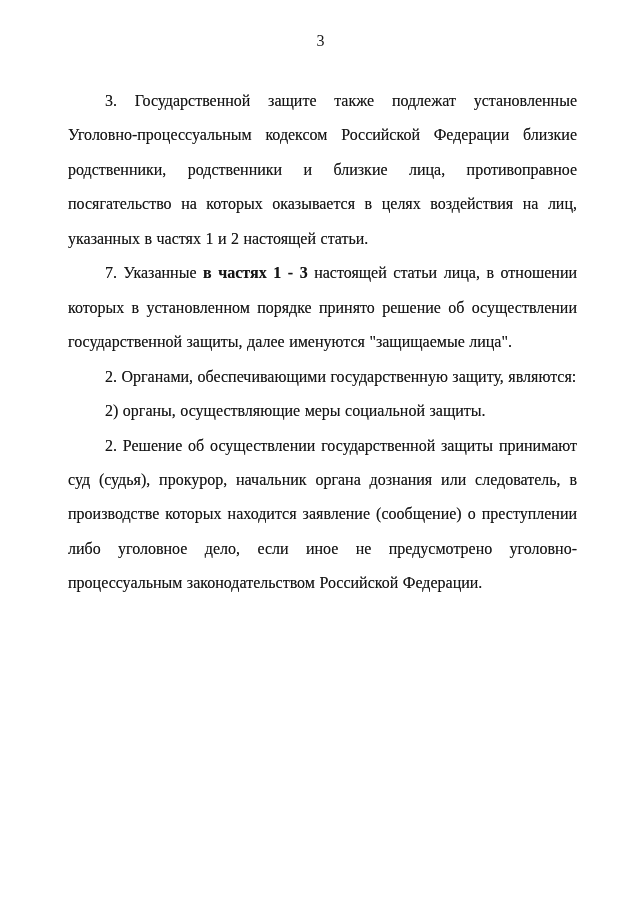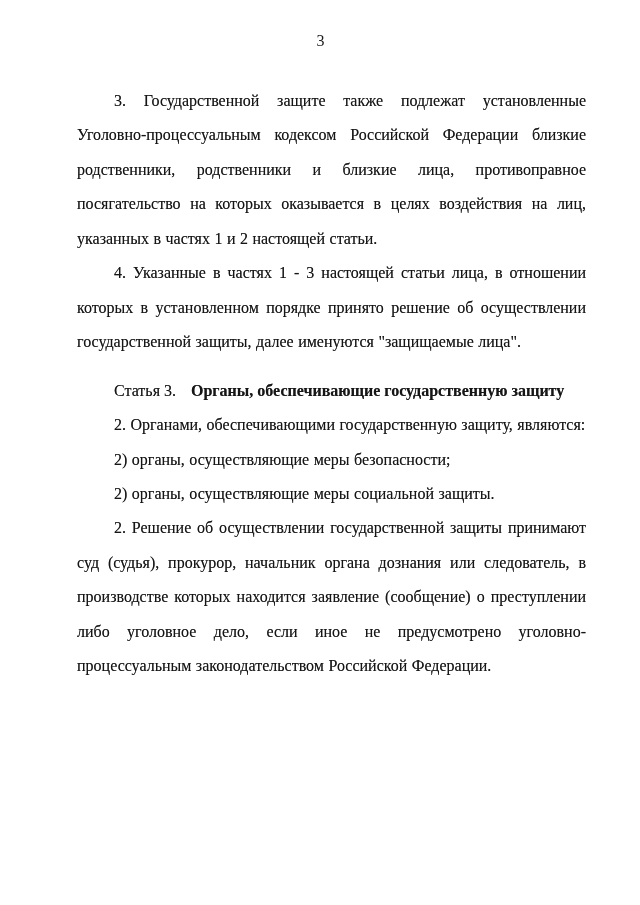--- a/index.html
+++ b/index.html
@@ -22,21 +22,21 @@
     left: 66px;
     width: 509px;
     text-align: center;
     font-size: 16px;
     line-height: 20px;
     color: #1b1b1b;
   }
   .text-block {
     position: absolute;
     top: 84px;
-    left: 77px;
+    left: 68px;
     width: 509px;
   }
   .para {
     margin: 0;
     font-size: 16px;
     line-height: 34.45px;
     text-align: justify;
     text-indent: 37px;
     word-spacing: 0.5px;
     text-shadow: 0 0 0.5px rgba(20,20,20,0.55);
@@ -51,41 +51,39 @@
     text-indent: 37px;
     text-align: left;
     white-space: nowrap;
     text-shadow: 0 0 0.5px rgba(20,20,20,0.55);
   }
   .article-heading .article-title {
     font-weight: 700;
     margin-left: 15px;
   }
   .bold-inline {
-    font-weight: 400;
+    font-weight: 700;
   }
 </style>
 </head>
 <body>
 
 <div class="page">
 
   <div class="page-number">3</div>
 
   <div class="text-block">
 
     <p class="para">3. Государственной защите также подлежат установленные Уголовно-процессуальным кодексом Российской Федерации близкие родственники, родственники и близкие лица, противоправное посягательство на которых оказывается в целях воздействия на лиц, указанных в частях 1 и 2 настоящей статьи.</p>
 
-    <p class="para"><span>4. Указанные </span><span class="bold-inline">в частях 1 - 3</span><span> настоящей статьи лица, в отношении которых в установленном порядке принято решение об осуществлении государственной защиты, далее именуются "защищаемые лица".</span></p>
+    <p class="para"><span>7. Указанные </span><span class="bold-inline">в частях 1 - 3</span><span> настоящей статьи лица, в отношении которых в установленном порядке принято решение об осуществлении государственной защиты, далее именуются "защищаемые лица".</span></p>
 
-    <p class="article-heading"><span>Статья 3.</span><span class="article-title">Органы, обеспечивающие государственную защиту</span></p>
 
     <p class="para">2. Органами, обеспечивающими государственную защиту, являются:</p>
 
 
-    <p class="para no-justify">2) органы, осуществляющие меры безопасности;</p>
 
     <p class="para no-justify">2) органы, осуществляющие меры социальной защиты.</p>
 
     <p class="para">2. Решение об осуществлении государственной защиты принимают суд (судья), прокурор, начальник органа дознания или следователь, в производстве которых находится заявление (сообщение) о преступлении либо уголовное дело, если иное не предусмотрено уголовно-процессуальным законодательством Российской Федерации.</p>
 
   </div>
 </div>
 
 </body></html>

